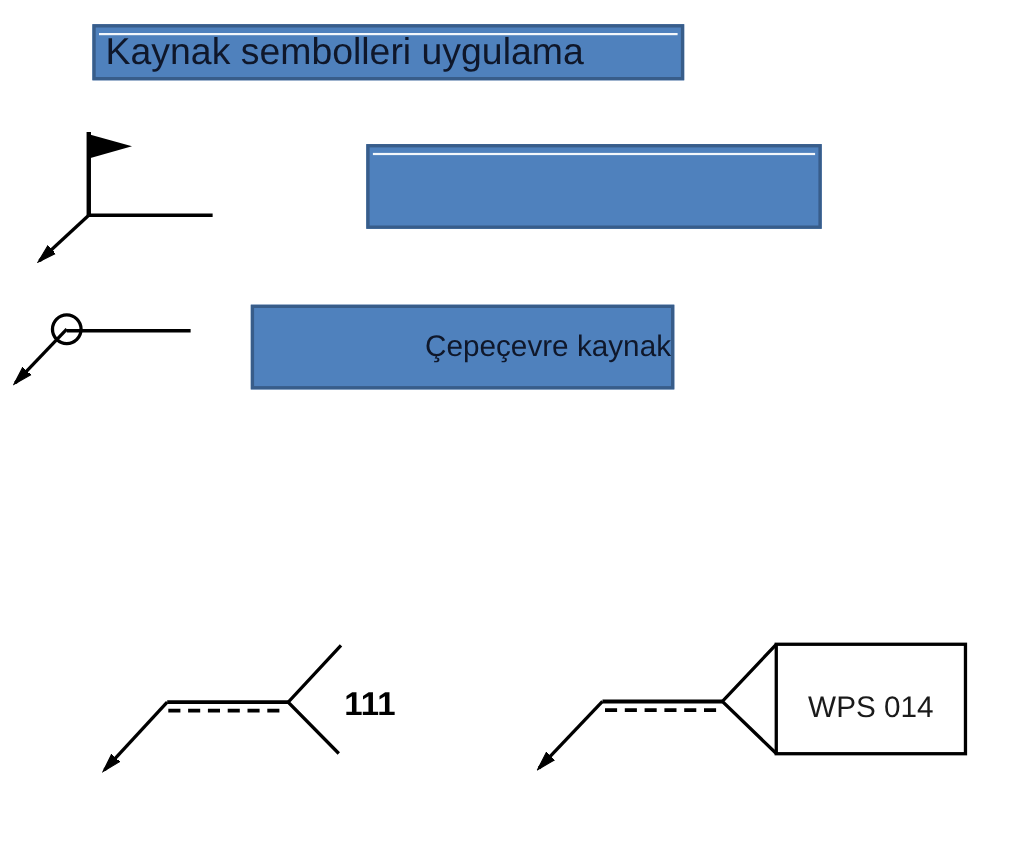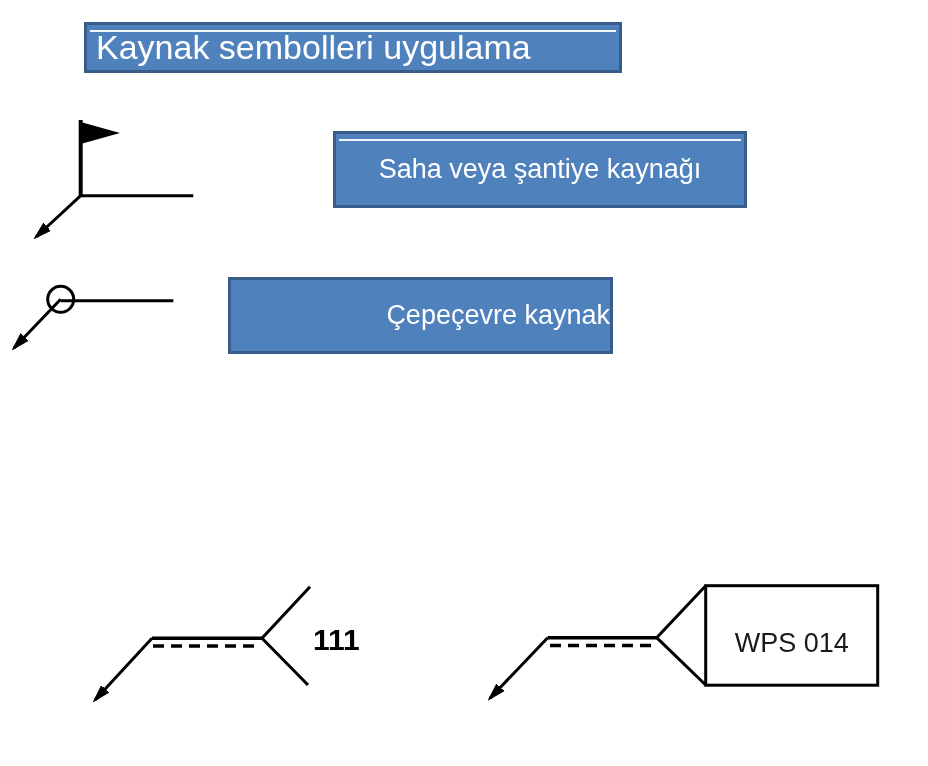--- a/index.html
+++ b/index.html
@@ -12,21 +12,21 @@
     position: relative;
     width: 928px;
     height: 766px;
     background: #ffffff;
     overflow: hidden;
   }
   .blue-box {
     position: absolute;
     background: #4f81bd;
     border: 3px solid #385d8a;
-    color: #ffffff;
+    color: #0f172a;
     display: flex;
     align-items: center;
     justify-content: center;
     box-sizing: border-box;
   }
   .accent-line {
     position: absolute;
     left: 3px;
     right: 3px;
     top: 5px;
@@ -86,21 +86,20 @@
         <path d="M0,1 L17,6 L0,11 Z" stroke="none" fill="#000000"></path>
       </marker>
     </defs>
     <line x1="55.7" y1="22.7" x2="168.3" y2="22.7" stroke-width="3"></line>
     <line x1="55.7" y1="21.3" x2="9" y2="70" stroke-width="3" marker-end="url(#ah-circ)"></line>
     <circle cx="55.7" cy="21.3" r="13" fill="none" stroke-width="3"></circle>
   </svg>
 
   <div class="blue-box label-box saha-box">
     <div class="accent-line"></div>
-    <span>Saha veya şantiye kaynağı</span>
   </div>
 
   <div class="blue-box label-box cepe-box">
     <span>Çepeçevre kaynak</span>
   </div>
 
 
   <svg class="sym" style="left:85px; top:578px;" width="290" height="132" viewBox="0 0 290 132">
     <defs>
       <marker id="ah-111" markerUnits="userSpaceOnUse" markerWidth="18" markerHeight="12" refX="15" refY="6" orient="auto">

